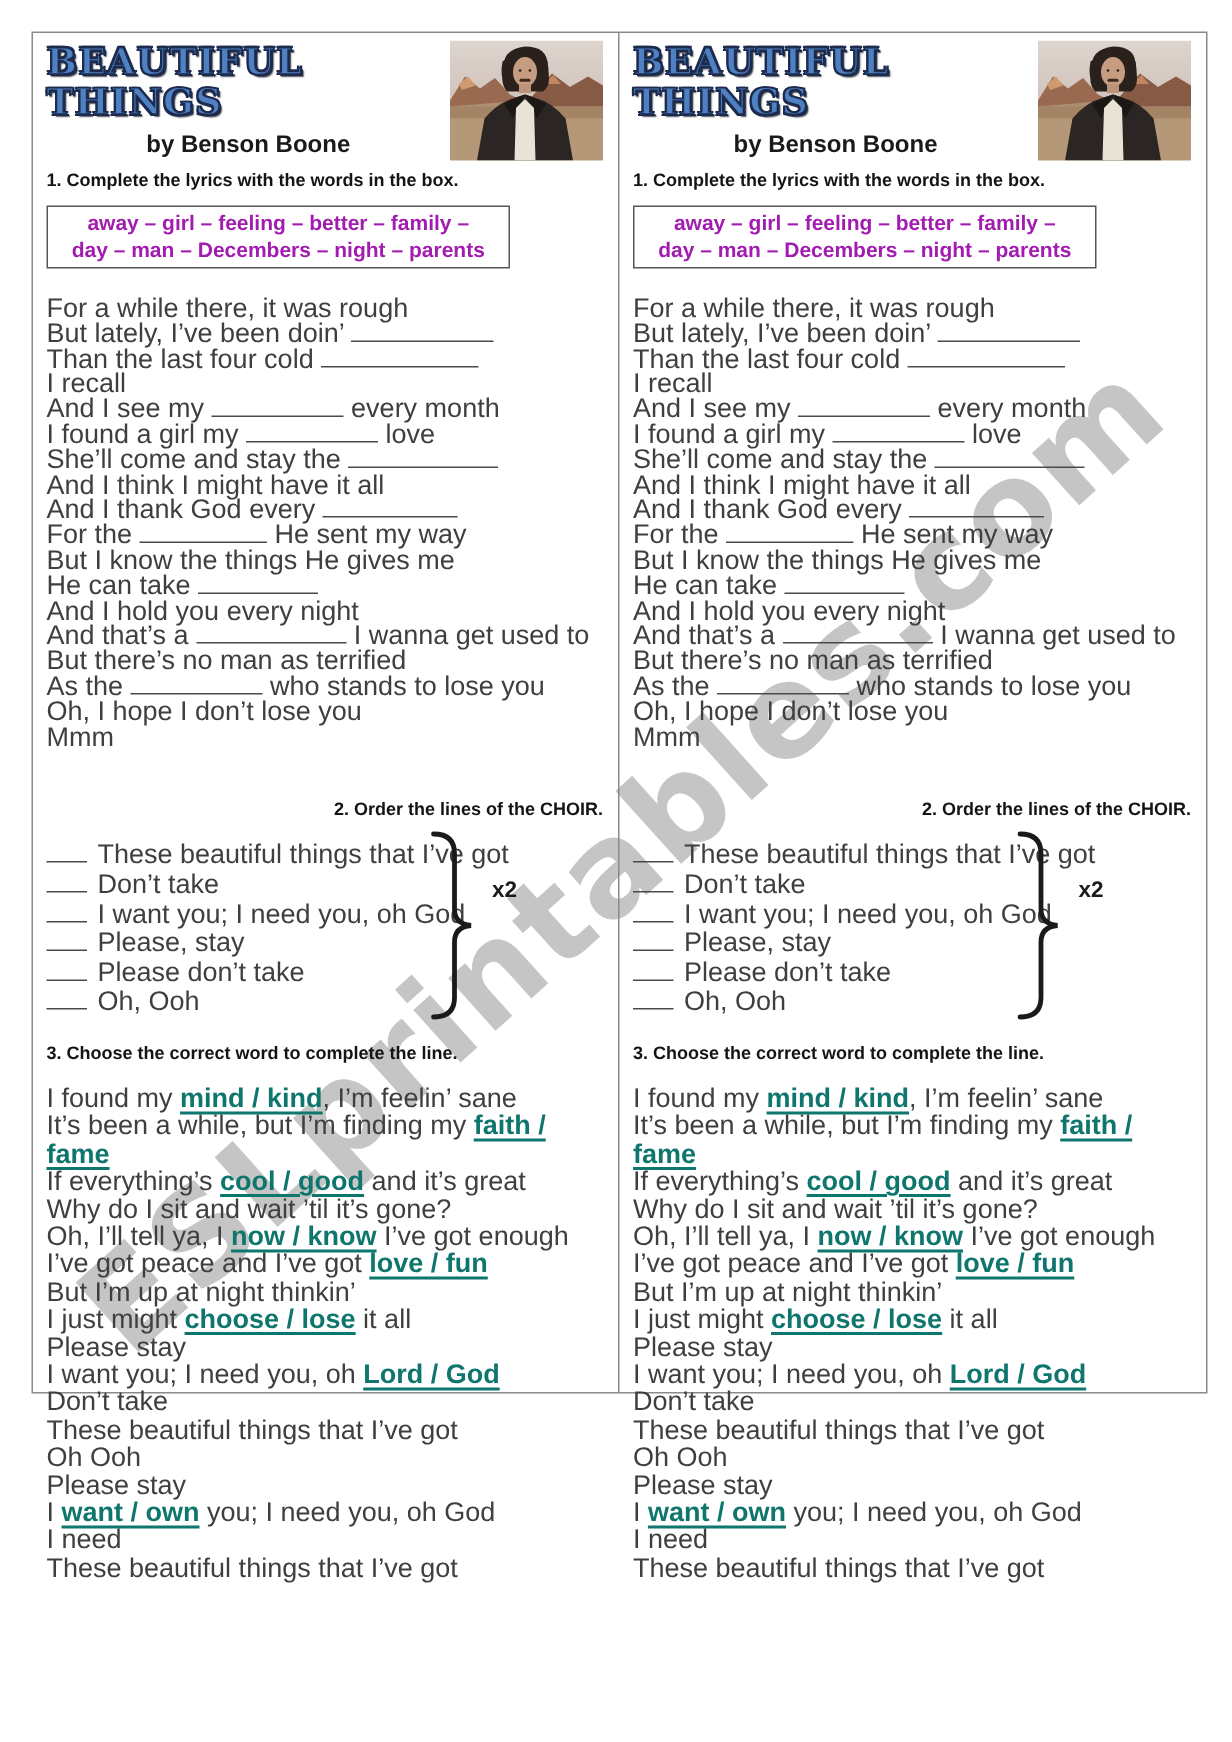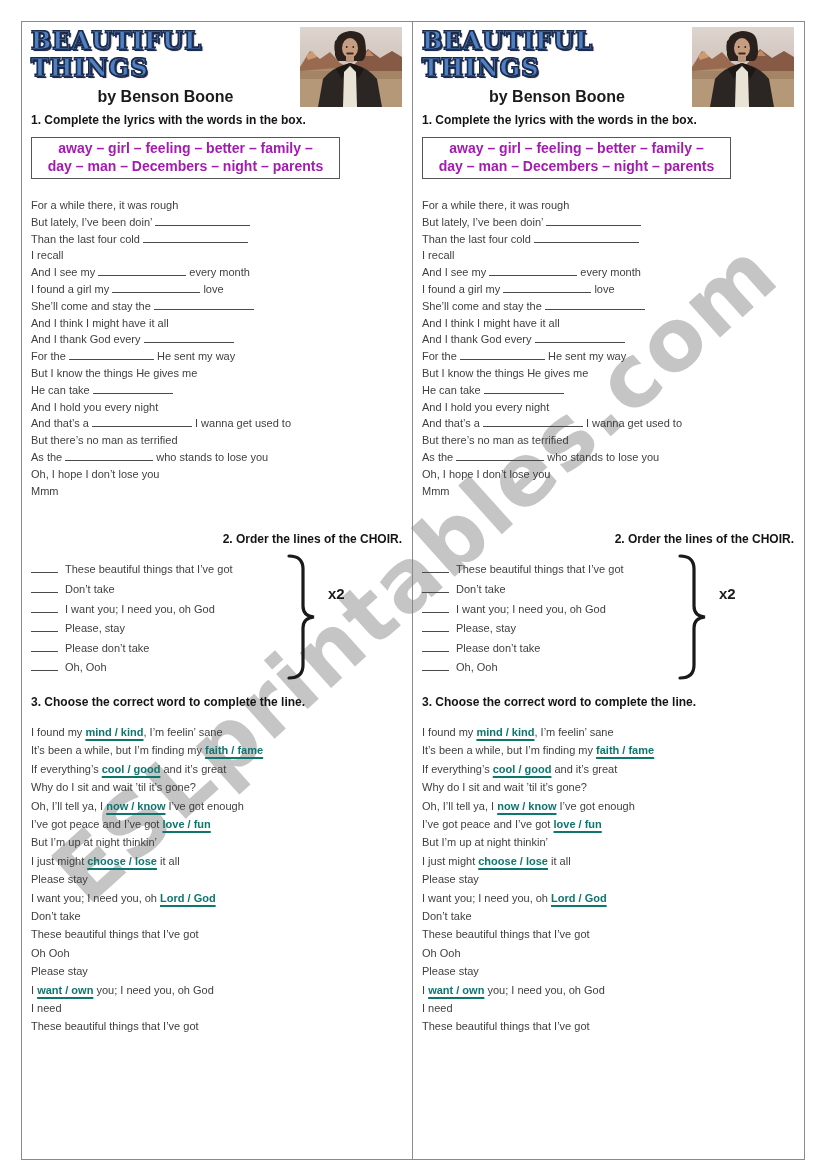--- a/index.html
+++ b/index.html
@@ -19,21 +19,21 @@
     font-weight:bold;
     font-size:86px;
     letter-spacing:2px;
     color:#c5c5c5;
     white-space:nowrap;
     z-index:0;
   }
   .sheet {
     position:absolute;
     left:21px; top:21px;
-    width:784px; height:1139px;
+    width:784px; height:908px;
     border:1.5px solid #8a8a8a;
     display:flex;
     z-index:1;
   }
   .col {
     flex:1 1 50%;
     position:relative;
     padding:5px 10px 0 9px;
   }
   .col.left { border-right:1.5px solid #8a8a8a; }
@@ -63,21 +63,21 @@
     border:1.3px solid #565656;
     margin-top:10px;
     padding:2px 4px 3px;
     text-align:center;
     font-size:14px;
     font-weight:bold;
     line-height:17.5px;
     color:#a21caf;
   }
 
-  .lines { color:#3f3f3f; font-size:11px; }
+  .lines { color:#3f3f3f; font-size:18px; }
   .ex1-lines { margin-top:18px; }
   .ex1-lines .line { line-height:16.8px; }
   .ex2-block { position:relative; margin-top:14px; }
   .ex2-lines .line { line-height:19.6px; }
   .ex3-lines { margin-top:14px; }
   .ex3-lines .line { line-height:18.4px; }
 
   .blank {
     display:inline-block;
     height:11px;

